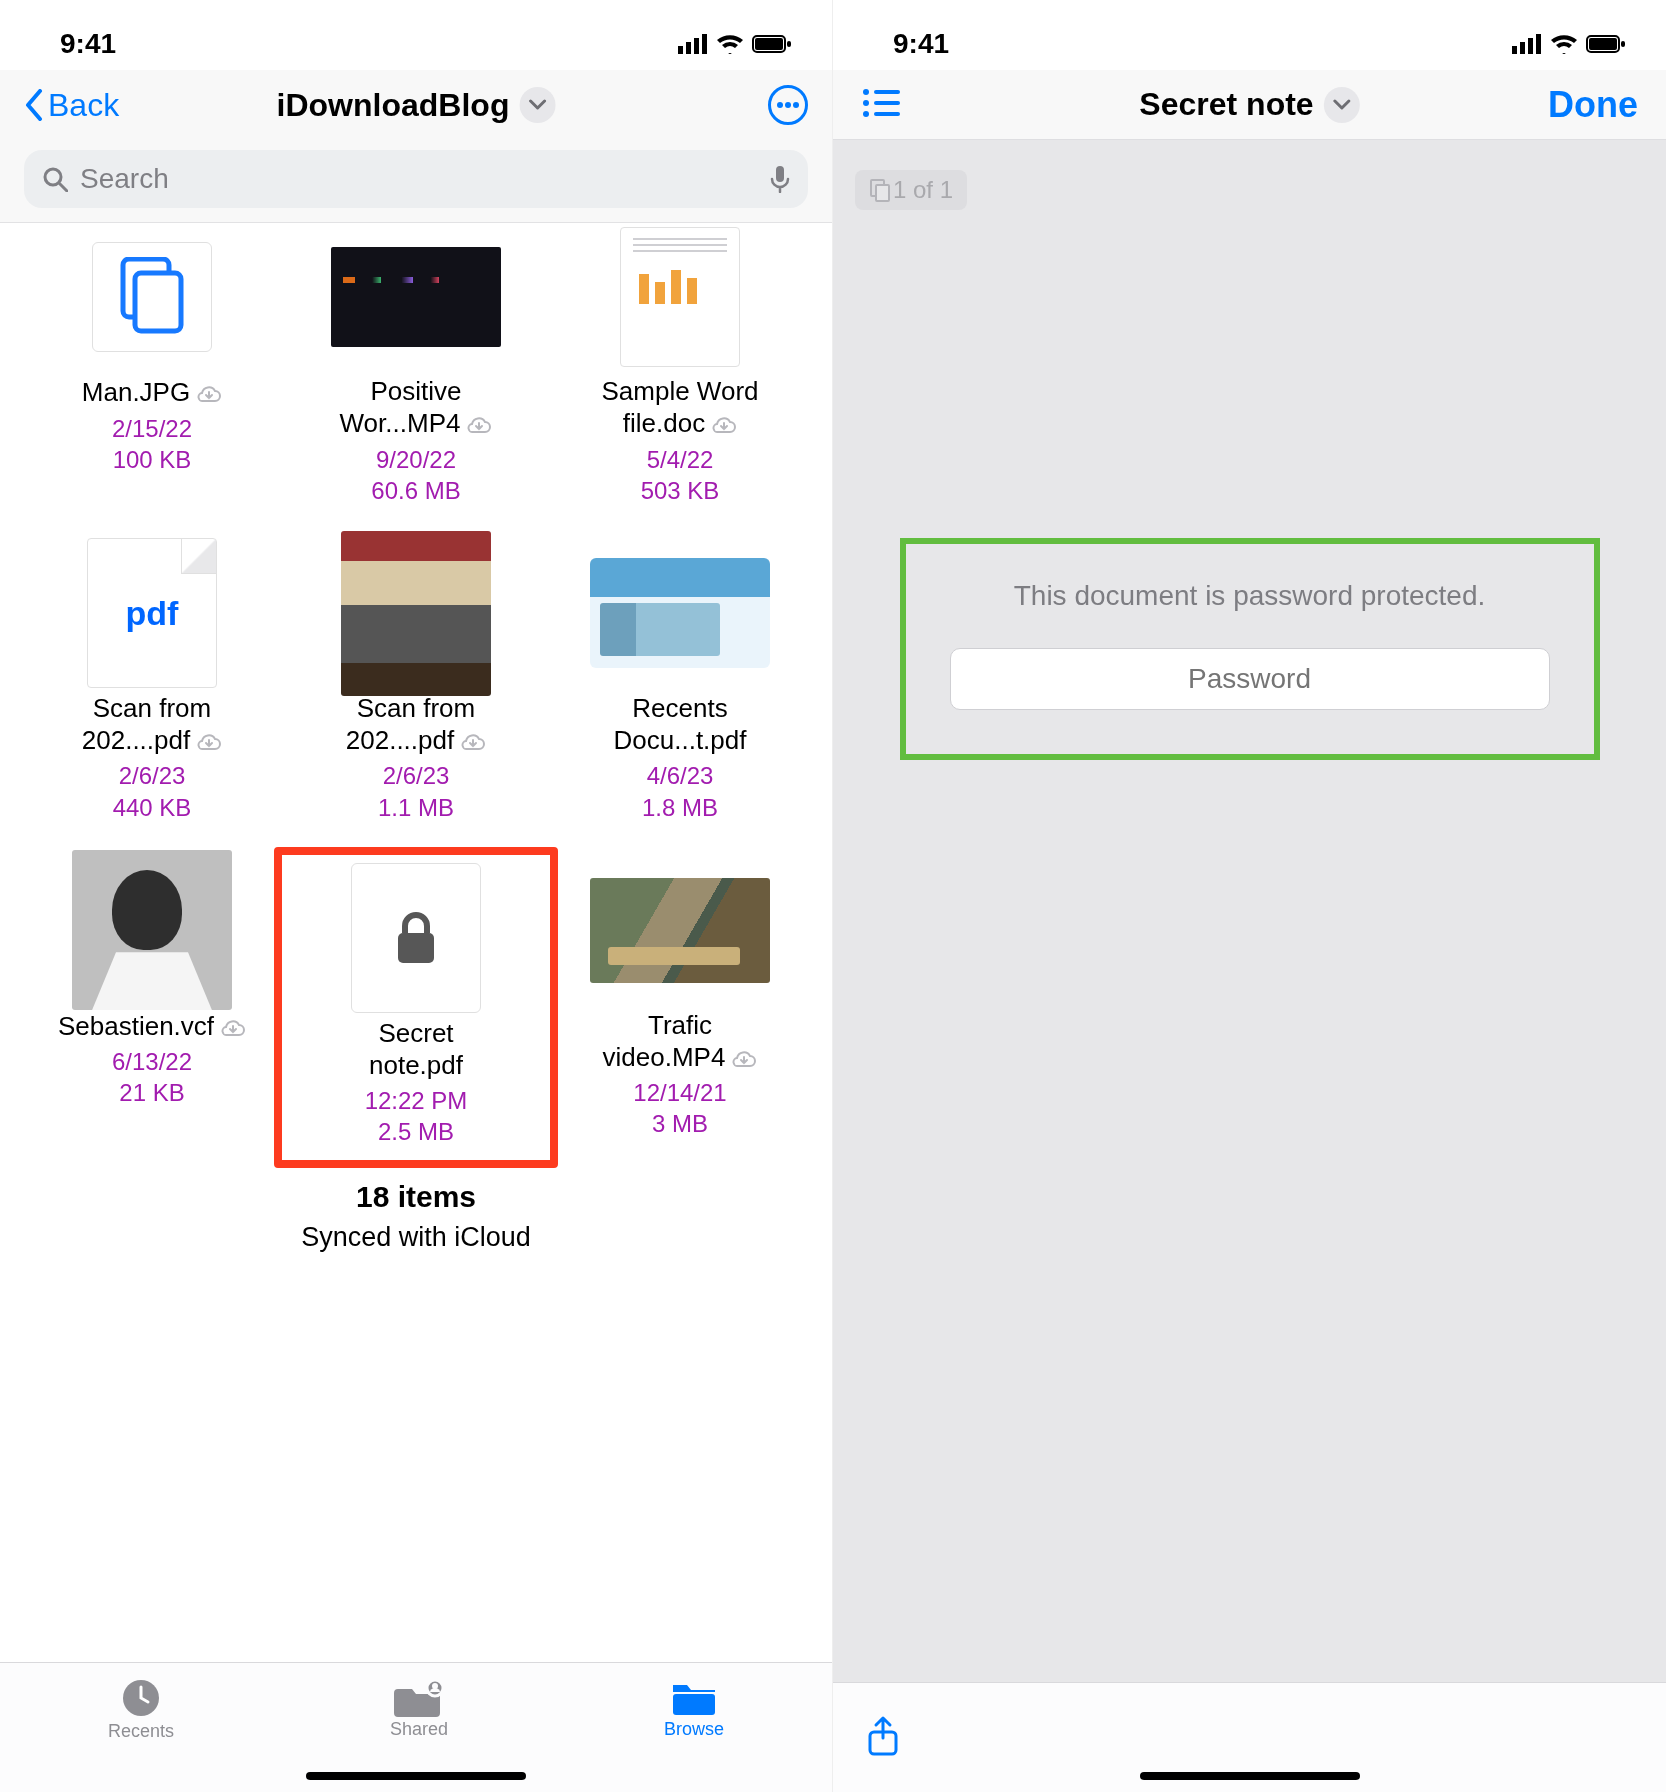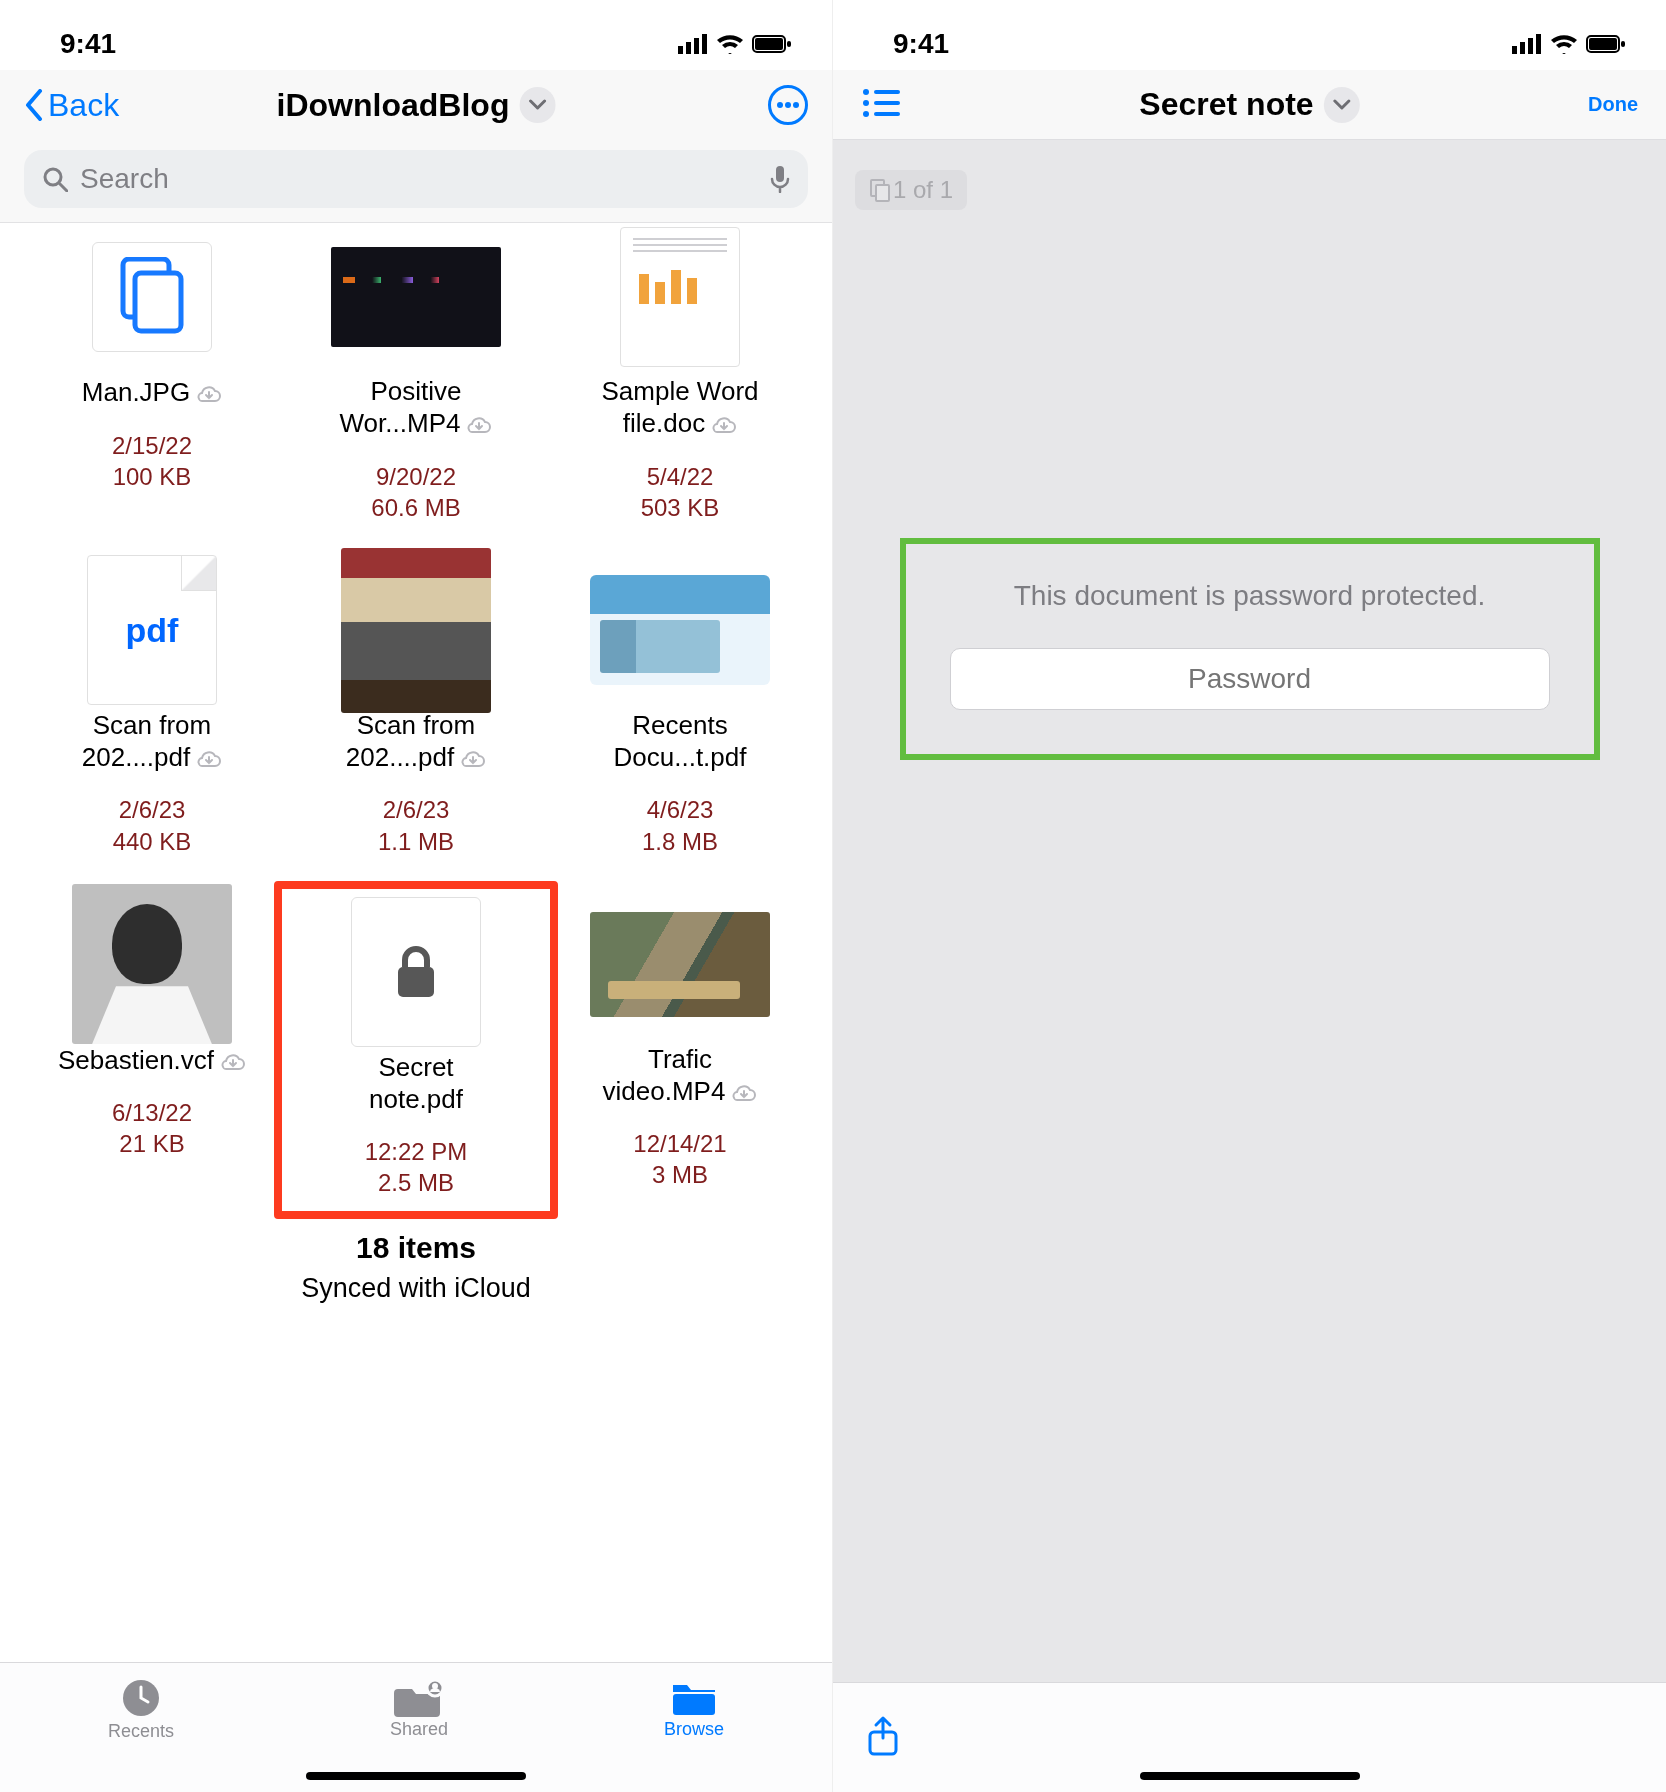--- a/index.html
+++ b/index.html
@@ -25,39 +25,39 @@
   
   .search-wrap { padding:10px 24px 14px; background:#f8f8f8; border-bottom:1px solid #e2e2e4; }
   .search-field { background:#eceef0; border-radius:18px; height:58px; display:flex; align-items:center; padding:0 18px; color:#7f7f84; font-size:28px; gap:12px; }
 
   
   .grid { display:grid; grid-template-columns: repeat(3, 1fr); padding:6px 20px 0; column-gap:0; row-gap:40px; }
   .cell { text-align:center; font-size:26px; }
   .thumb-wrap { width:180px; height:135px; margin:0 auto 12px; display:flex; align-items:center; justify-content:center; }
   .thumb-border { border:1px solid #e0e0e0; border-radius:6px; background:#fff; }
   .name-line { display:flex; justify-content:center; align-items:center; gap:6px; line-height:1.25; }
-  .meta { color:#7f1d1d; font-size:24px; line-height:1.3; margin-top:21px; }
+  .meta { color:#a21caf; font-size:24px; line-height:1.3; margin-top:4px; }
   .cloud-icon svg { display:inline-block; vertical-align:middle; }
 
   .highlight-red { border:8px solid #fd3b1f; border-radius:4px; padding:16px 10px 12px; margin:-16px -10px -12px; }
 
   .items-footer { text-align:center; padding:24px 0 0; }
   .items-count { font-size:30px; font-weight:700; }
   .sync-text { font-size:27px; margin-top:8px; }
 
   
   .tab-bar { position:absolute; bottom:0; left:0; right:0; height:130px; border-top:1px solid #d9d9dc; display:flex; justify-content:space-around; align-items:flex-start; padding-top:14px; background:#fcfcfd; }
   .tab-item { display:flex; flex-direction:column; align-items:center; gap:2px; font-size:18px; color:#8e8e93; }
   .tab-item.active { color:#007aff; }
   .home-ind { position:absolute; bottom:12px; left:50%; transform:translateX(-50%); width:220px; height:8px; background:#000; border-radius:6px; }
 
   
   .nav-bar-r { display:flex; align-items:center; height:70px; padding:0 28px; position:relative; background:#f8f8f8; border-bottom:1px solid #dedee1; }
   .list-btn { color:#007aff; }
-  .done-btn { margin-left:auto; color:#007aff; font-size:20px; font-weight:700; }
+  .done-btn { margin-left:auto; color:#007aff; font-size:36px; font-weight:700; }
   .body-r { background:#e7e7e9; height:calc(100% - 140px - 110px); position:relative; }
   .page-chip { position:absolute; top:30px; left:22px; background:#dddde0; border-radius:8px; padding:6px 14px; display:flex; align-items:center; gap:2px; color:#a9a9ad; font-size:24px; }
   .pw-panel { position:absolute; top:398px; left:50%; transform:translateX(-50%); width:700px; border:6px solid #62bd3f; padding:36px 36px 44px; text-align:center; background:transparent; }
   .pw-msg { font-size:28px; color:#7d7d82; margin-bottom:36px; }
   .pw-input { width:600px; height:62px; border:1px solid #cfcfd3; border-radius:10px; background:#fff; text-align:center; font-size:28px; color:#bfbfc4; }
 
   .toolbar-r { position:absolute; bottom:0; left:0; right:0; height:110px; border-top:1px solid #d9d9dc; background:#fcfcfd; display:flex; align-items:center; padding:0 32px; }
 
   
   .thumb-folder { width:120px; height:110px; }

